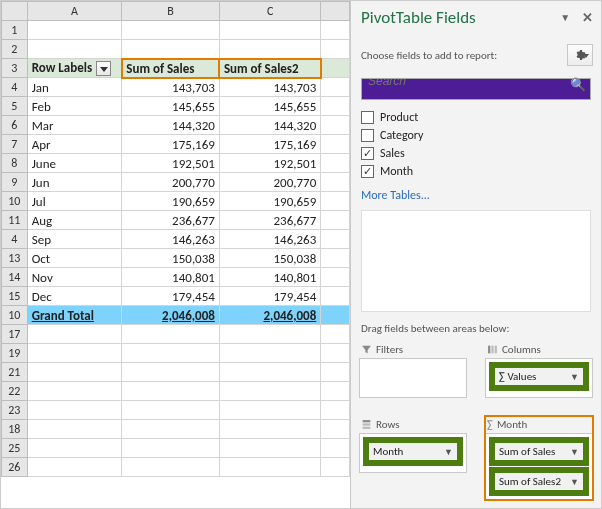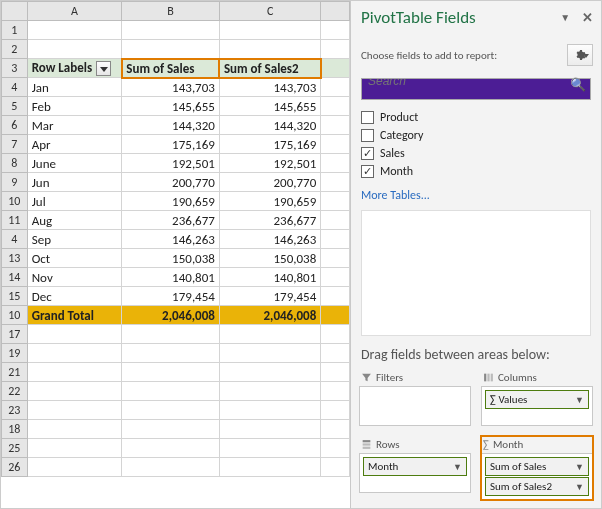--- a/index.html
+++ b/index.html
@@ -12,47 +12,47 @@
   .corner { background: #e6e6e6; border:0.5px solid #bdbdbd;}
   .c-A { width: 98px; }
   .c-B { width: 100px; }
   .c-C { width: 104px; }
   .pivot-hdr-row td { background: #dbe9d8; }
   .pivot-hdr-row td.ph { font-weight: bold; margin-left: 41px; }
   .dropbtn { display:inline-block; width:15px; height:15px; border:1px solid #888; background:linear-gradient(#fdfdfd,#e6e6e6); vertical-align:middle; margin-left:4px; position:relative; }
   .dropbtn::after{ content:""; position:absolute; left:3px; top:5px; border-left:4px solid transparent; border-right:4px solid transparent; border-top:5px solid #333;}
   .hl-orange { outline: 2px solid #e07b00; outline-offset:-1px; }
   .num { text-align: right; }
-  .gt-row td { background: #eab308; font-weight: bold; }
+  .gt-row td { background: #7dd3fc; font-weight: bold; text-decoration: underline; }
   .empty-row td { border-top:0.5px solid #d4d4d4;}
   
   .pane { width: 251px; border-left: 1px solid #c9c9c9; background: #f3f3f3; display:flex; flex-direction:column; font-size:12px; }
   .pane-head { display:flex; align-items:center; padding:6px 8px 4px 10px; color:#217346; font-size:17px; font-weight:normal; }
   .pane-head .sp{flex:1;}
   .pane-head .tri{ font-size:10px; color:#666; margin-right:12px;}
   .pane-head .x{ color:#666; font-size:13px; font-weight:bold;}
   .pane-sub { display:flex; align-items:center; padding:2px 8px 4px 10px; color:#555; font-size:11px;margin-top:10px;}
   .gearbox{ width:26px; height:22px; border:1px solid #c7c7c7; background:linear-gradient(#fdfdfd,#ececec); display:flex; align-items:center; justify-content:center; margin-left:auto; position:relative;}
   .gearbox::after{ content:""; position:absolute; right:3px; top:9px; border-left:3px solid transparent; border-right:3px solid transparent; border-top:4px solid #555;}
   .searchwrap{ margin:4px 10px 6px 10px; position:relative;}
   .search{ width:100%; height:22px; border:1px solid #a9a9a9; background:#4c1d95; padding:0 22px 16px 6px; font-style:italic; color:#888; font-size:12px;}
   .mag{ position:absolute; right:4px; top:3px; color:#2a6cc0; font-size:13px;}
   .fields{ padding:2px 10px 4px 10px; }
   .fld{ display:flex; align-items:center; gap:6px; padding:2px 0;}
   .ck{ width:13px; height:13px; border:1px solid #666; background:#fff; display:inline-flex; align-items:center; justify-content:center; font-size:10px; color:#333;}
   .ck.on::after{content:"✓"; font-size:11px; line-height:1; }
   .fld b{font-weight:normal;text-align:right;}
   .more{ color:#2a6cc0; font-size:12px; padding:4px 10px 8px 10px;}
   .spacer{flex:1; background:#fff; border:1px solid #dedede; margin:0 10px 6px 10px;}
-  .dragtxt{ color:#555; font-size:14px; padding:4px 10px 2px 10px;}
-  .areas{ display:grid; grid-template-columns:1fr 1fr; grid-template-rows:auto auto; gap:10px; padding:4px 8px 8px 8px;}
+  .dragtxt{ color:#555; font-size:11px; padding:4px 10px 2px 10px;}
+  .areas{ display:grid; grid-template-columns:1fr 1fr; grid-template-rows:auto auto; gap:18px; padding:4px 8px 8px 8px;}
   .area{ display:flex; flex-direction:column; }
   .area-hd{ display:flex; align-items:center; gap:4px; color:#555; font-size:11px; padding:2px 2px;}
   .area-box{ border:1px solid #c8c8c8; background:#fff; min-height:40px; padding:2px;}
-  .chip{ background:#f1f1f1; border:1px solid #4d7c0f; font-size:11px; padding:2px 4px; margin:1px; display:flex; align-items:center;}
+  .chip{ background:#f1f1f1; border:6px solid #4d7c0f; font-size:11px; padding:2px 4px; margin:1px; display:flex; align-items:center;}
   .chip .dd{ margin-left:auto; font-size:9px; color:#555;}
   .hl-box{ outline:2px solid #e07b00; outline-offset:-1px; }
   svg{display:block;}
 </style>
 </head>
 <body>
 
 <div class="sheet">
 <table>
   <colgroup>

